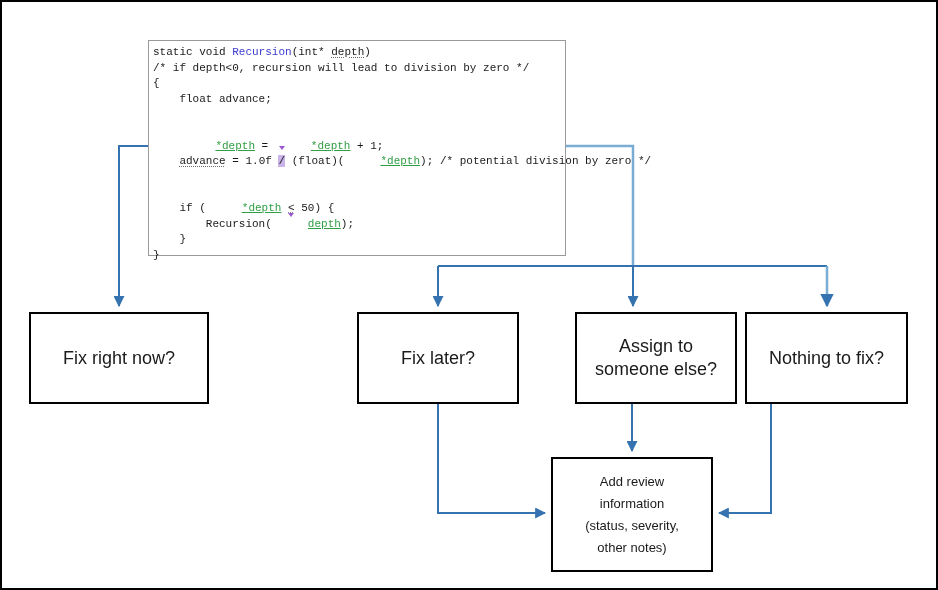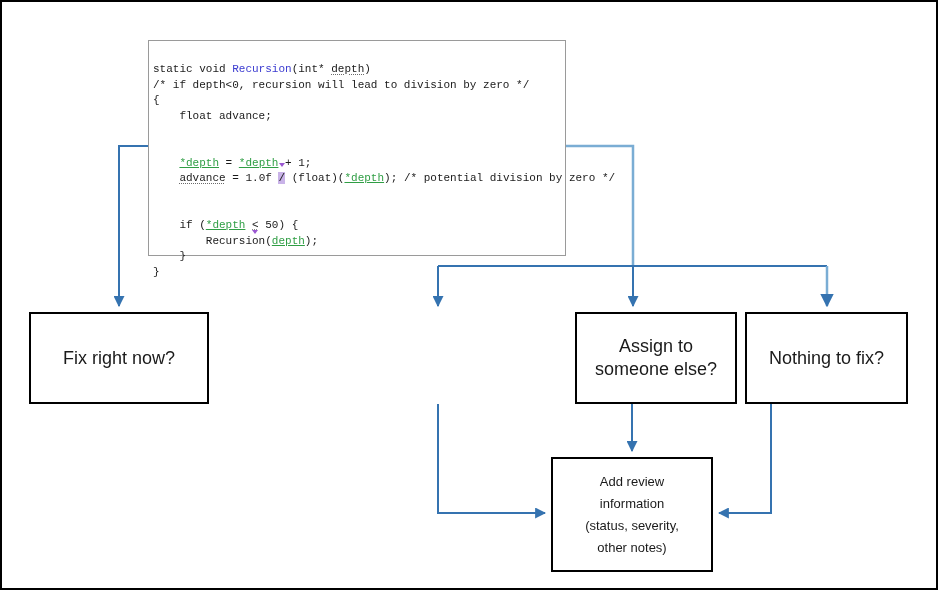--- a/index.html
+++ b/index.html
@@ -32,31 +32,31 @@
   
   #code-block {
     position: absolute;
     left: 146px;
     top: 38px;
     width: 418px;
     height: 216px;
     background: #ffffff;
     border: 1px solid #9a9a9a;
     box-sizing: border-box;
-    padding: 21px 0 0 4px;
+    padding: 4px 0 0 4px;
     font-family: "Liberation Mono", "DejaVu Sans Mono", monospace;
     font-size: 11px;
     line-height: 15.6px;
     color: #1a1a1a;
     white-space: pre;
     letter-spacing: 0px;
   }
   #code-block .ln { height: 15.6px; }
   .tok-fn   { color: #3b3bd0; }
-  .tok-var  { color: #2f9e44; text-decoration: underline; text-decoration-color: #2f9e44; }
+  .tok-var  { color: #2f9e44; text-decoration: underline; text-decoration-color: #2f9e44; margin-left: 36px; }
   .tok-dotted {
     text-decoration: underline;
     text-decoration-style: dotted;
     text-decoration-color: #6a6a6a;
     text-underline-offset: 2px;
   }
   .tok-op-hl {
     background: #c9b3e8;
     color: #1a1a1a;
     position: relative;
@@ -141,20 +141,21 @@
 
     <path d="M 630 402 L 630 449" fill="none" stroke="#3573b0" stroke-width="2" marker-end="url(#arrowDark)"></path>
 
     <path d="M 769 402 L 769 511 L 717 511" fill="none" stroke="#3573b0" stroke-width="2" marker-end="url(#arrowDark)"></path>
   </svg>
 
   <div id="code-block"><div class="ln"><span>static void </span><span class="tok-fn">Recursion</span><span>(int* </span><span class="tok-dotted">depth</span><span>)</span></div><div class="ln">/* if depth&lt;0, recursion will lead to division by zero */</div><div class="ln">{</div><div class="ln">    float advance;</div><div class="ln"></div><div class="ln"></div><div class="ln"><span>    </span><span class="tok-var">*depth</span><span> = </span><span class="tok-var">*depth</span><span> + 1;</span></div><div class="ln"><span>    </span><span class="tok-dotted">advance</span><span> = 1.0f </span><span class="tok-op-hl"><span class="caret"></span><span>/</span></span><span> (float)(</span><span class="tok-var">*depth</span><span>); /* potential division by zero */</span></div><div class="ln"></div><div class="ln"></div><div class="ln"><span>    </span><span>if (</span><span class="tok-var">*depth</span><span> </span><span class="tok-lt-hl"><span class="caret-below"></span><span>&lt;</span></span><span> 50) {</span></div><div class="ln"><span>        </span><span>Recursion</span><span>(</span><span class="tok-var">depth</span><span>);</span></div><div class="ln">    }</div><div class="ln">}</div></div>
 
   <div class="node" id="node-fix-now">Fix right now?</div>
 
+  <div class="node" id="node-fix-later">Fix later?</div>
 
   <div class="node" id="node-assign">Assign to<br>someone else?</div>
 
   <div class="node" id="node-nothing">Nothing to fix?</div>
 
   <div class="node" id="node-add-review">Add review<br>information<br>(status, severity,<br>other notes)</div>
 
 </div>
 
 </body></html>

